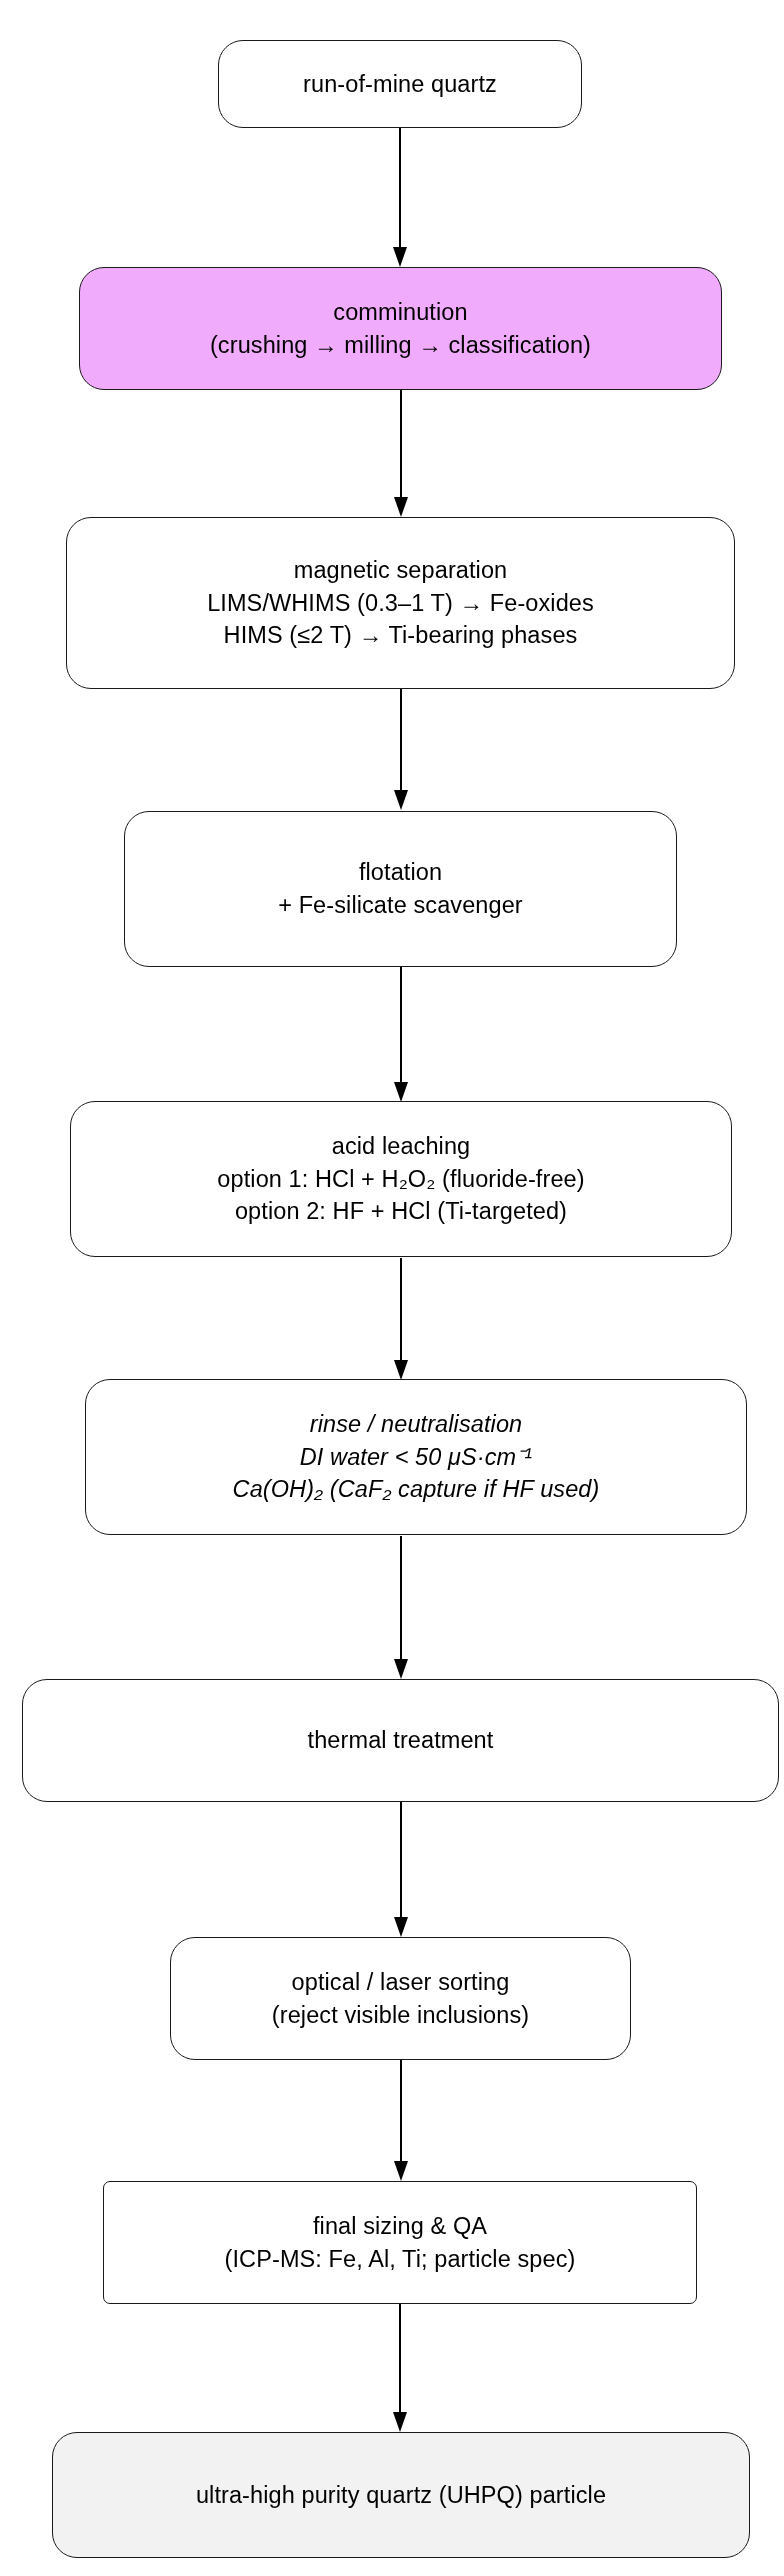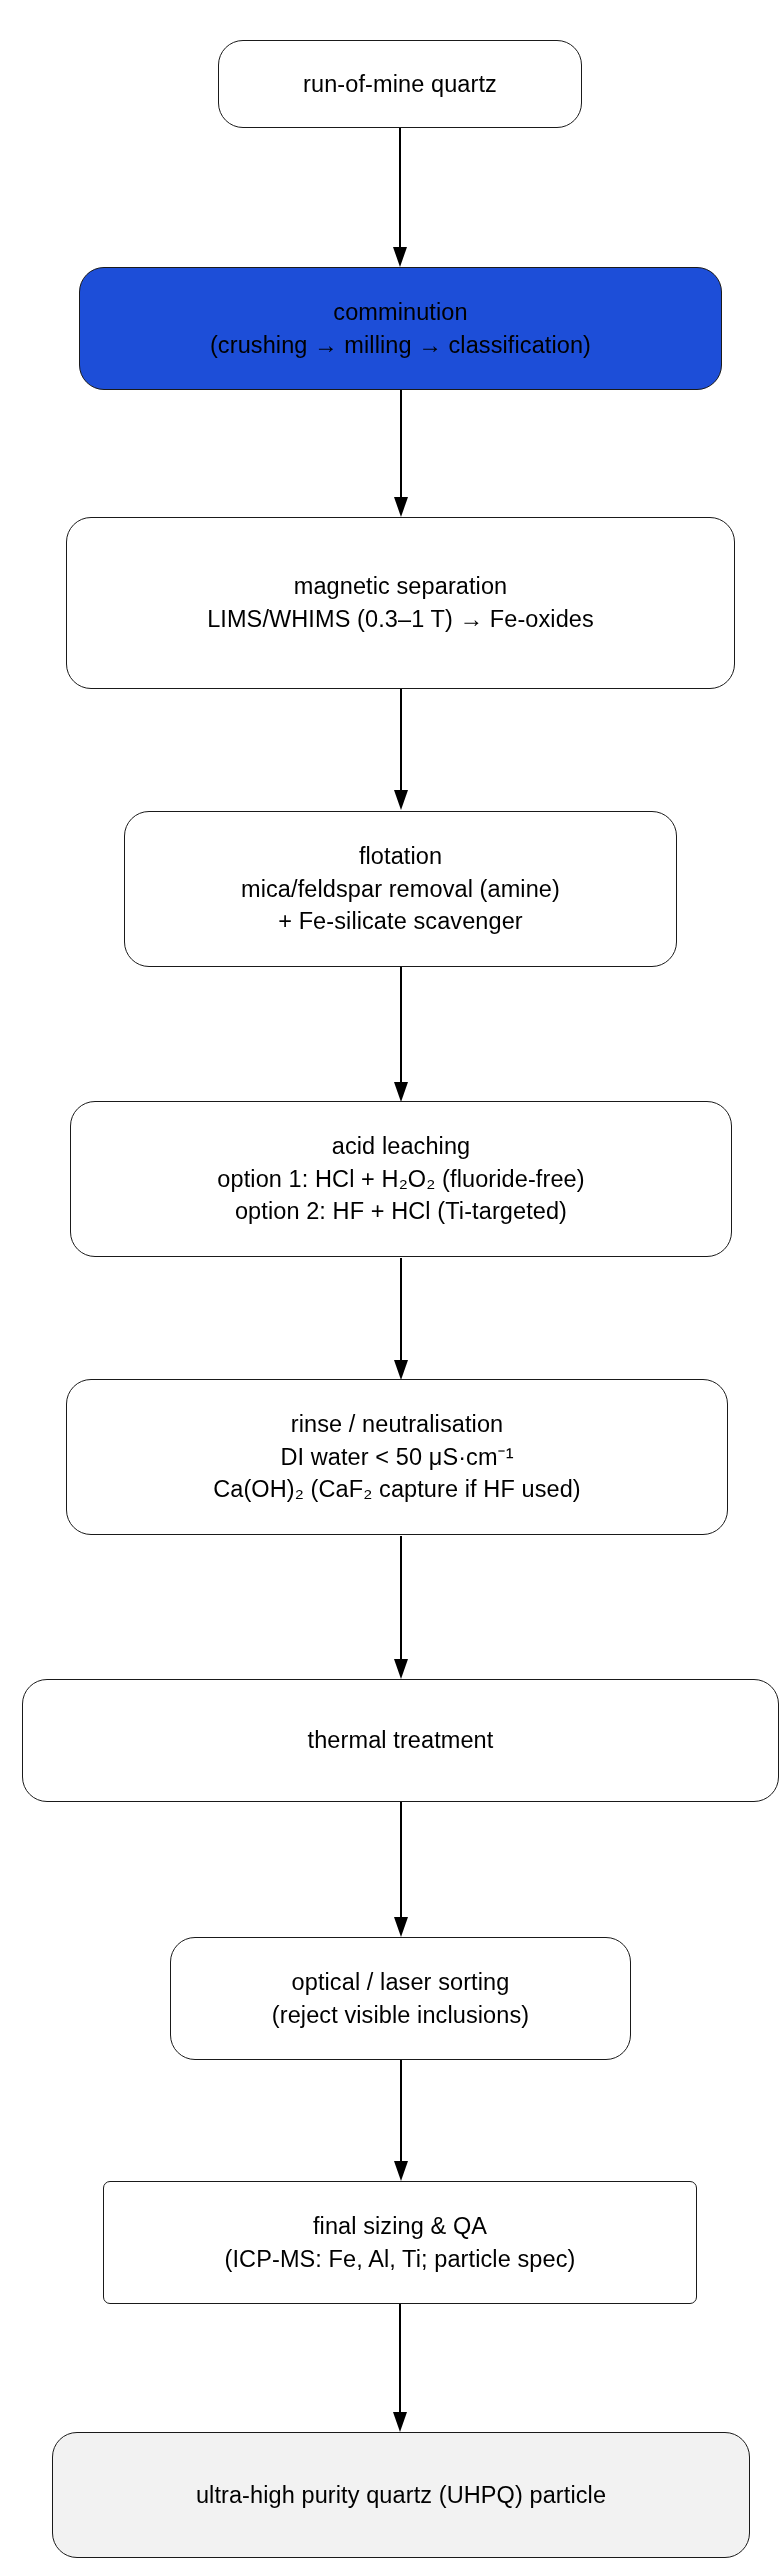--- a/index.html
+++ b/index.html
@@ -104,39 +104,39 @@
       <div class="shaft" style="height: 102px;"></div>
       <div class="head" style="top: 101px;"></div>
     </div>
     <div class="edge" style="left: 400px; top: 2304px; height: 128px;">
       <div class="shaft" style="height: 109px;"></div>
       <div class="head" style="top: 108px;"></div>
     </div>
     <div class="node" style="left: 218px; top: 40px; width: 364px; height: 88px; background: rgb(255, 255, 255);">
       <span class="line">run-of-mine quartz</span>
     </div>
-    <div class="node" style="left: 79px; top: 267px; width: 643px; height: 123px; background: #1d4ed8;">
+    <div class="node" style="left: 79px; top: 267px; width: 643px; height: 123px; background: #f0abfc;">
       <span class="line">comminution</span>
       <span class="line">(crushing → milling → classification)</span>
     </div>
     <div class="node" style="left: 66px; top: 517px; width: 669px; height: 172px; background: rgb(255, 255, 255);">
       <span class="line">magnetic separation</span>
       <span class="line">LIMS/WHIMS (0.3–1 T) → Fe-oxides</span>
+      <span class="line">HIMS (≤2 T) → Ti-bearing phases</span>
     </div>
     <div class="node" style="left: 124px; top: 811px; width: 553px; height: 156px; background: rgb(255, 255, 255);">
       <span class="line">flotation</span>
-      <span class="line">mica/feldspar removal (amine)</span>
       <span class="line">+ Fe-silicate scavenger</span>
     </div>
     <div class="node" style="left: 70px; top: 1101px; width: 662px; height: 156px; background: rgb(255, 255, 255);">
       <span class="line">acid leaching</span>
       <span class="line">option 1: HCl + H₂O₂ (fluoride-free)</span>
       <span class="line">option 2: HF + HCl (Ti-targeted)</span>
     </div>
-    <div class="node" style="left: 66px; top: 1379px; width: 662px; height: 156px; background: rgb(255, 255, 255);">
+    <div class="node" style="left: 85px; top: 1379px; width: 662px; height: 156px; background: rgb(255, 255, 255); font-style: italic;">
       <span class="line">rinse / neutralisation</span>
       <span class="line">DI water &lt; 50 μS·cm⁻¹</span>
       <span class="line">Ca(OH)₂ (CaF₂ capture if HF used)</span>
     </div>
     <div class="node" style="left: 22px; top: 1679px; width: 757px; height: 123px; background: rgb(255, 255, 255);">
       <span class="line">thermal treatment</span>
     </div>
     <div class="node" style="left: 170px; top: 1937px; width: 461px; height: 123px; background: rgb(255, 255, 255);">
       <span class="line">optical / laser sorting</span>
       <span class="line">(reject visible inclusions)</span>

